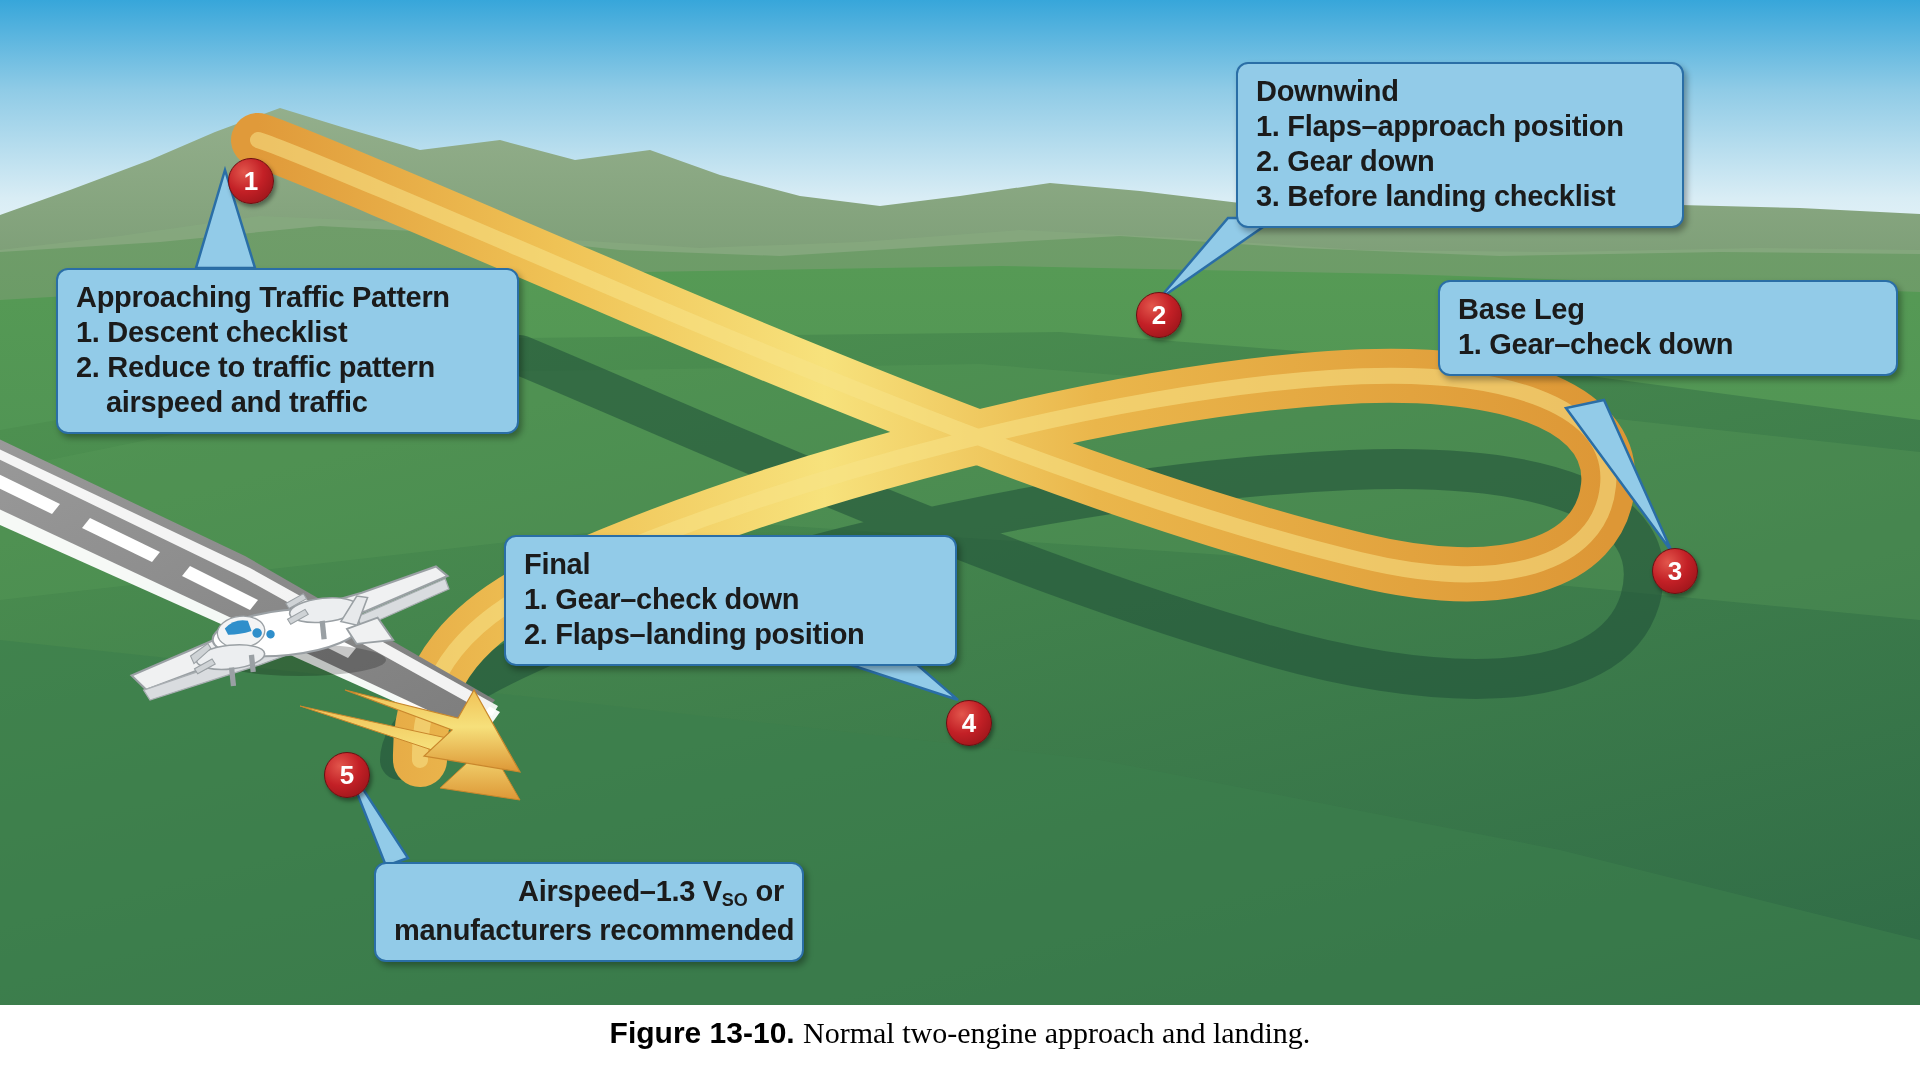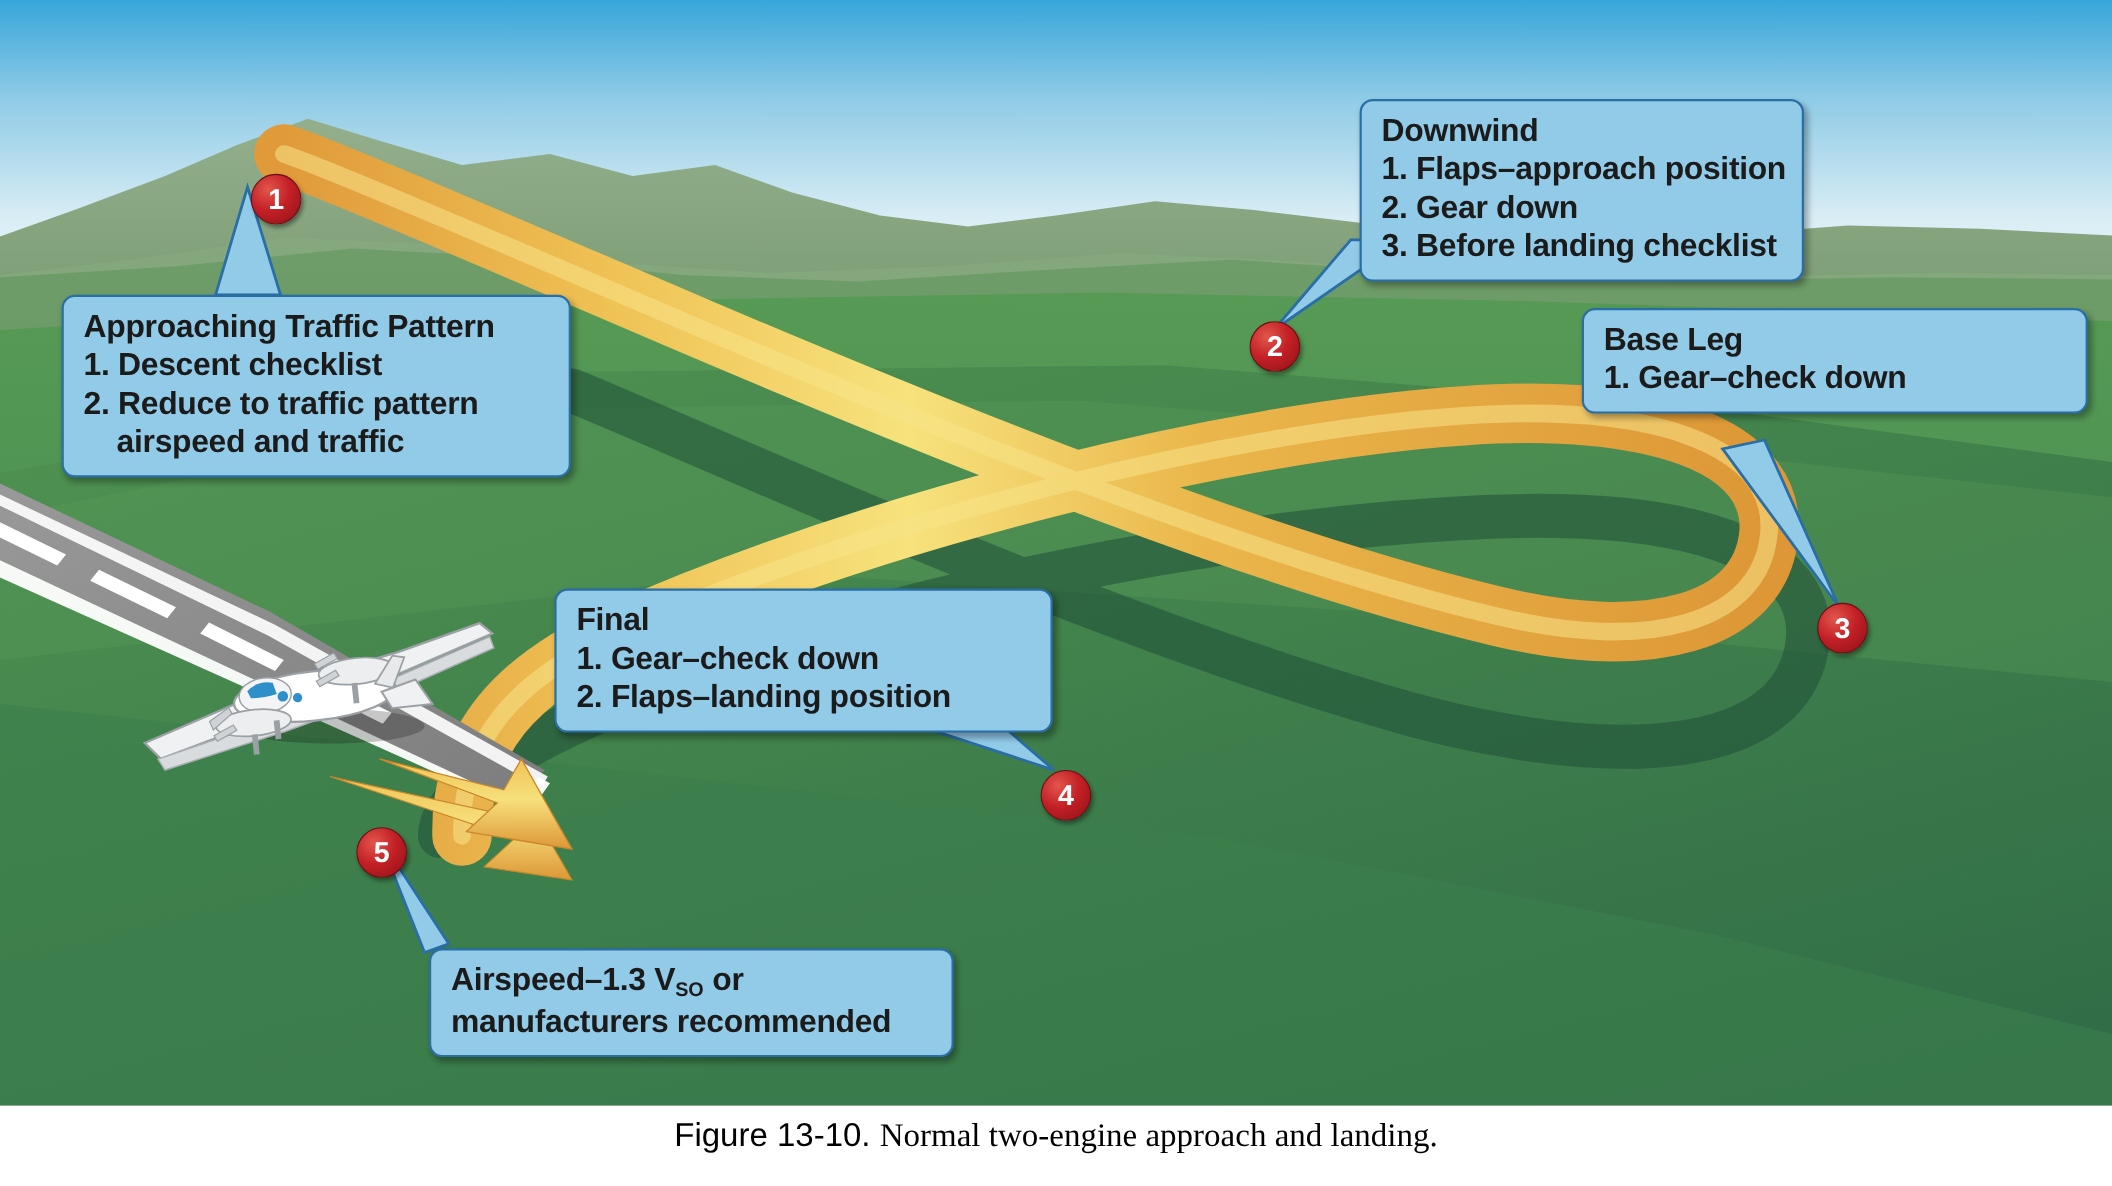--- a/index.html
+++ b/index.html
@@ -95,21 +95,21 @@
     left: 0;
     top: 1016px;
     width: 1920px;
     text-align: center;
     font-size: 30px;
     color: #000000;
     white-space: nowrap;
   }
   #caption .fignum {
     font-family: "Liberation Sans", sans-serif;
-    font-weight: normal;
+    font-weight: bold;
     margin-top: 44px;
   }
   #caption .figtext {
     font-family: "Liberation Serif", serif;
   }
 </style>
 </head>
 <body>
 
 <div id="stage">
@@ -269,39 +269,39 @@
       <polygon points="344,760 408,858 386,866" fill="#92cbe8" stroke="#2a6ea6" stroke-width="2.5"></polygon>
     </svg>
 
     <div class="callout" id="c-approaching" style="left:56px; top:268px; width:463px;">
       <div class="title">Approaching Traffic Pattern</div>
       <div class="line">1. Descent checklist</div>
       <div class="line">2. Reduce to traffic pattern</div>
       <div class="line" style="padding-left:30px;">airspeed and traffic</div>
     </div>
 
-    <div class="callout" id="c-downwind" style="left:1236px; top:62px; width:404px;margin-top:28px;">
+    <div class="callout" id="c-downwind" style="left:1236px; top:62px; width:448px;">
       <div class="title">Downwind</div>
       <div class="line">1. Flaps–approach position</div>
       <div class="line">2. Gear down</div>
       <div class="line">3. Before landing checklist</div>
     </div>
 
     <div class="callout" id="c-base" style="left:1438px; top:280px; width:460px;">
       <div class="title">Base Leg</div>
       <div class="line">1. Gear–check down</div>
     </div>
 
     <div class="callout" id="c-final" style="left:504px; top:535px; width:453px;">
       <div class="title">Final</div>
       <div class="line">1. Gear–check down</div>
       <div class="line">2. Flaps–landing position</div>
     </div>
 
-    <div class="callout" id="c-airspeed" style="left:390px; top:862px; width:477px;">
+    <div class="callout" id="c-airspeed" style="left:374px; top:862px; width:430px;text-align:right;">
       <div class="line">
         <span>Airspeed–1.3 V</span><sub>SO</sub><span> or</span>
       </div>
       <div class="line">manufacturers recommended</div>
     </div>
 
     <div class="marker" style="left:228px; top:158px;">1</div>
     <div class="marker" style="left:1136px; top:292px;">2</div>
     <div class="marker" style="left:1652px; top:548px;">3</div>
     <div class="marker" style="left:946px; top:700px;">4</div>

